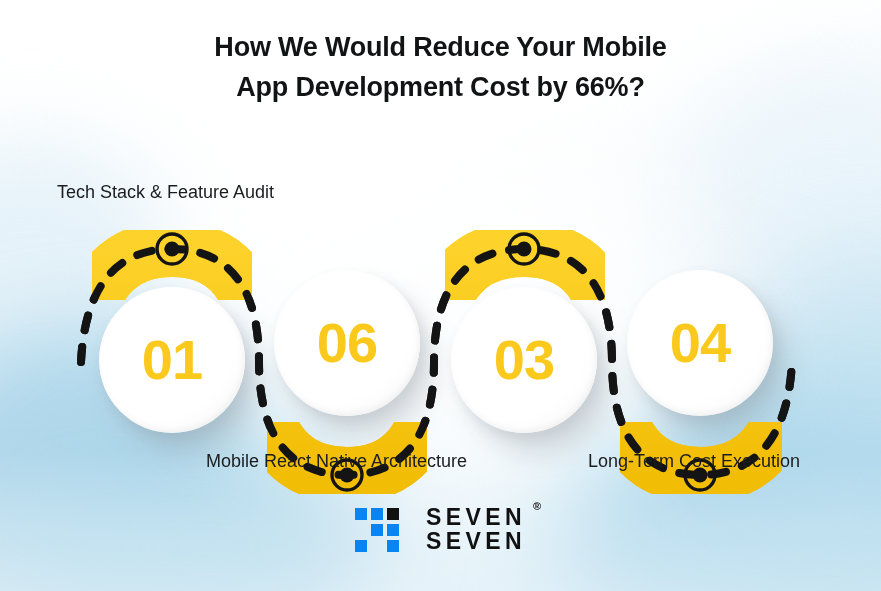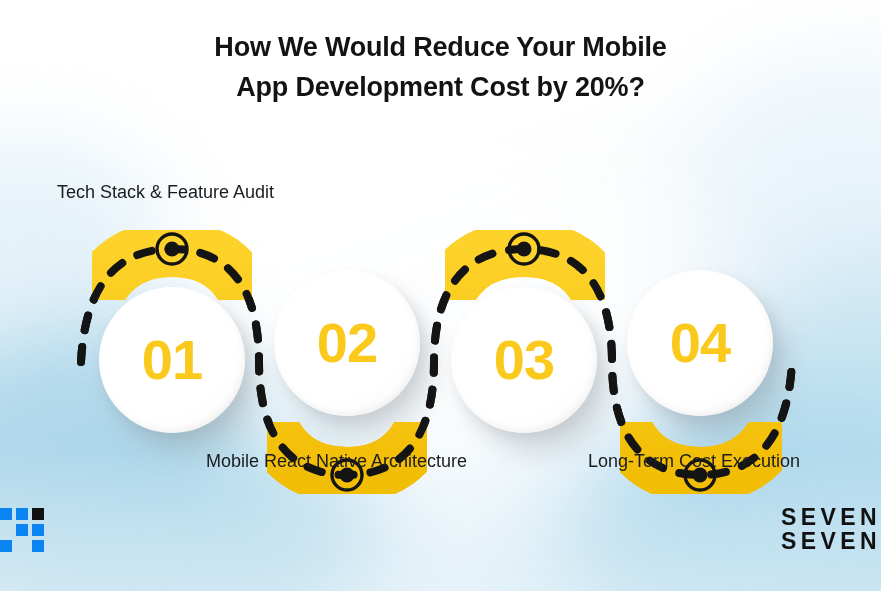--- a/index.html
+++ b/index.html
@@ -159,21 +159,21 @@
   .lbl-3 { left: 206px; top: 451px; }
   .lbl-4 { left: 588px; top: 451px; }
 
   
   .logo {
     position: absolute;
     left: 0; right: 0;
     bottom: 38px;
     display: flex;
     align-items: center;
-    justify-content: space-between;
+    justify-content: center;
     gap: 27px;
     z-index: 7;
   }
   .logo-mark {
     display: grid;
     grid-template-columns: repeat(3, 12px);
     grid-template-rows: repeat(3, 12px);
     gap: 4px;
   }
   .sq { width: 12px; height: 12px; }
@@ -214,21 +214,21 @@
     <div class="bg-blob blob-bl"></div>
     <div class="bg-blob blob-bl2"></div>
     <div class="bg-blob blob-br"></div>
     <div class="bg-blob blob-br2"></div>
     <div class="bg-blob blob-white-c"></div>
     <div class="bg-bottom-fade"></div>
   </div>
 
   <div class="heading">
     <span class="ln">How We Would Reduce Your Mobile</span>
-    <span class="ln">App Development Cost by 20%?</span>
+    <span class="ln">App Development Cost by 66%?</span>
   </div>
 
   <div class="steps-layer">
 
     <svg class="wave-svg band-under" viewBox="0 0 881 591" style="position:absolute;z-index:2;">
       <defs>
         <path id="wavepath" d="M 81 332
                  C 85 252, 120 219, 172 219
                  C 224 219, 259 252, 259 332
                  C 259 412, 295 445, 347 445
@@ -260,21 +260,21 @@
       <use href="#wavepath" stroke="url(#bandGrad1)" stroke-width="56" fill="none" stroke-linecap="round" clip-path="url(#clipPeak3)"></use>
       <use href="#wavepath" stroke="url(#bandGrad1)" stroke-width="56" fill="none" stroke-linecap="round" clip-path="url(#clipTrough4)"></use>
 
       <use href="#wavepath" stroke="#141414" stroke-width="8" fill="none" stroke-linecap="round" stroke-dasharray="15 17"></use>
     </svg>
 
     <div class="circle c1">
       <span class="num">01</span>
     </div>
     <div class="circle c2">
-      <span class="num">02</span>
+      <span class="num">06</span>
     </div>
     <div class="circle c3">
       <span class="num">03</span>
     </div>
     <div class="circle c4">
       <span class="num">04</span>
     </div>
 
     <svg class="wave-svg band-over" viewBox="0 0 881 591" style="position:absolute;z-index:5;">
       <defs>

